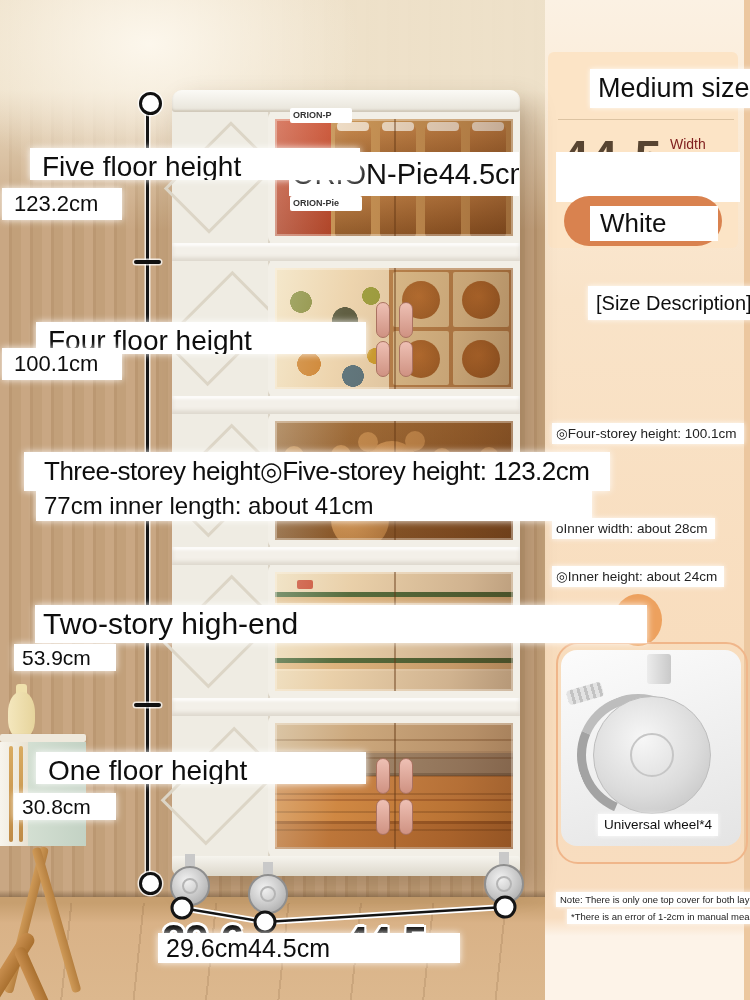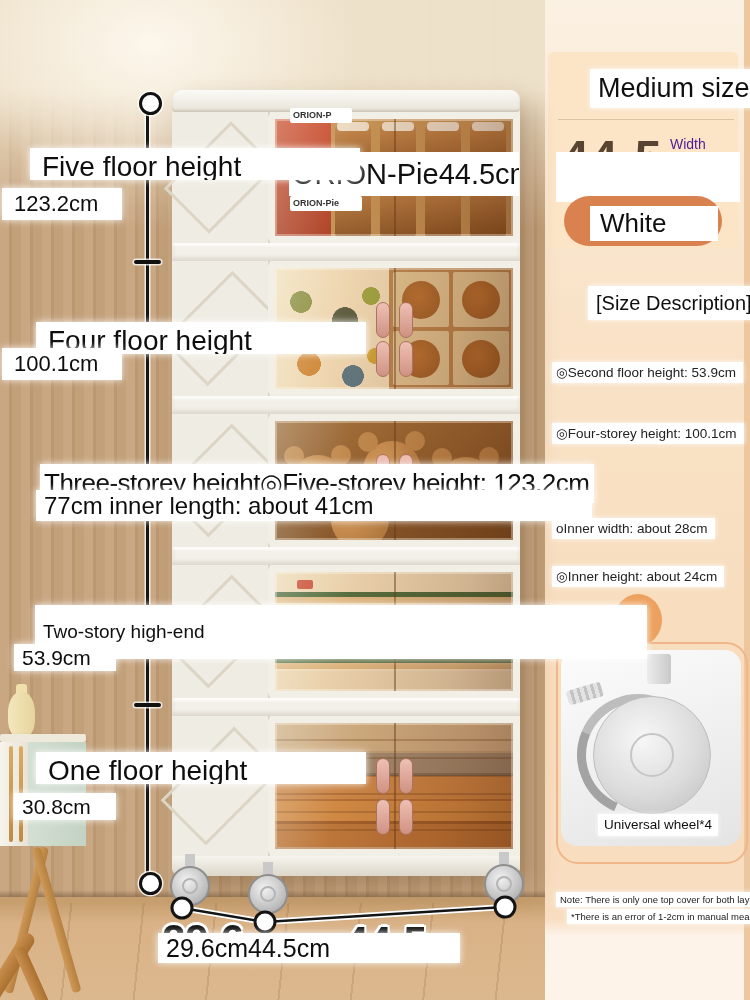--- a/index.html
+++ b/index.html
@@ -37,21 +37,21 @@
   .chair2{left:30px;top:944px;width:12px;height:86px;background:linear-gradient(90deg,#c98f4f,#a9702f);border-radius:6px;transform:rotate(-24deg);}
 
   
   .panel{left:545px;top:0;width:205px;height:1000px;
     background:linear-gradient(180deg,#fbf1e3 0px,#fbeedd 60px,#f9e3c8 300px,#f8dcbc 700px,#f8ddc0 918px,#fdf3e8 936px,#fdf3e8 100%);}
   .panel-edge{left:744px;top:0;width:6px;height:1000px;background:#ecc79f;}
   .size-card{left:548px;top:52px;width:190px;height:196px;background:#fce4c6;border-radius:6px;}
   .card-divider{left:558px;top:119px;width:176px;height:1px;background:#dcc3a2;}
   .big-number{left:562px;top:130px;font-size:48px;font-weight:bold;color:#574431;letter-spacing:2px;}
   .num-cover{left:556px;top:152px;width:184px;height:50px;background:#fff;}
-  .width-label{left:670px;top:136px;font-size:14px;color:#4c1d95;}
+  .width-label{left:670px;top:136px;font-size:14px;color:#7f1d1d;}
   .color-btn{left:564px;top:196px;width:158px;height:50px;background:#d9824f;border-radius:25px;}
   .color-btn-patch{left:590px;top:206px;width:128px;height:35px;background:#fff;}
   .color-btn-text{left:600px;top:208px;font-size:26px;color:#111;}
 
   .wbox{background:#fff;color:#0f0f0f;white-space:nowrap;overflow:hidden;
         box-shadow:0 0 5px rgba(255,255,255,.85);}
   .title-box{left:590px;top:69px;height:39px;line-height:39px;font-size:27px;padding:0 8px;}
   .desc-title{left:588px;top:286px;height:34px;line-height:34px;font-size:20px;padding:0 8px;}
   .sz{left:552px;height:19px;line-height:19px;font-size:13.5px;padding:1px 7px 1px 4px;color:#222;}
   .sz0{top:331px;} .sz1{top:362px;} .sz2{top:393px;} .sz3{top:423px;} .sz4{top:518px;} .sz5{top:546px;margin-top:20px;}
@@ -147,23 +147,23 @@
 
   
   .lab{background:#fff;color:#0e0e0e;white-space:nowrap;overflow:hidden;
     box-shadow:0 0 7px rgba(255,255,255,.9);}
   .lab-big{font-size:28px;height:32px;line-height:38px;padding:0 12px;}
   .lab-val{font-size:22px;height:32px;line-height:32px;padding:0 12px;}
   .five-l{left:30px;top:148px;width:306px;}
   .five-v{left:2px;top:188px;width:96px;}
   .four-l{left:36px;top:310px;width:306px;margin-top:12px;}
   .four-v{left:2px;top:348px;width:96px;}
-  .banner1{left:40px;top:452px;width:546px;height:39px;line-height:39px;font-size:26px;letter-spacing:-0.5px;padding:0 4px;margin-top:12px;}
+  .banner1{left:24px;top:452px;width:546px;height:39px;line-height:39px;font-size:26px;letter-spacing:-0.5px;padding:0 20px;}
   .banner2{left:36px;top:490px;width:540px;height:31px;line-height:31px;font-size:24px;padding:0 8px;}
-  .two-l{left:35px;top:605px;width:596px;font-size:19px;height:38px;line-height:38px;padding:8px 8px;}
+  .two-l{left:35px;top:605px;width:596px;font-size:30px;height:38px;line-height:38px;padding:0 8px;}
   .two-v{left:14px;top:644px;width:86px;font-size:21px;height:27px;line-height:27px;padding:0 8px;}
   .one-l{left:36px;top:752px;width:306px;}
   .one-v{left:14px;top:793px;width:86px;font-size:21px;height:27px;line-height:27px;padding:0 8px;}
   .bot-w{left:158px;top:933px;width:286px;font-size:25px;height:30px;line-height:30px;padding:0 8px;}
 
   .orion-chip{background:#fff;color:#333;font-size:9px;font-weight:bold;height:15px;line-height:15px;
     padding:0 3px;border-radius:2px;white-space:nowrap;overflow:hidden;}
   .oc1{left:290px;top:108px;width:56px;} .oc2{left:290px;top:196px;width:66px;}
   .orion-big{left:289px;top:152px;width:224px;height:44px;line-height:44px;font-size:29px;
     background:#fff;color:#111;white-space:nowrap;overflow:hidden;padding:0 3px;}
@@ -198,21 +198,20 @@
   <div class="abs card-divider"></div>
   <div class="abs big-number">44.5</div>
   <div class="abs num-cover"></div>
   <div class="abs width-label">Width</div>
   <div class="abs title-box wbox">Medium size</div>
   <div class="abs color-btn"></div>
   <div class="abs color-btn-patch"></div>
   <div class="abs color-btn-text">White</div>
 
   <div class="abs desc-title wbox">[Size Description]</div>
-  <div class="abs sz sz1 wbox">◎Second floor height: 53.9cm</div>
   <div class="abs sz sz3 wbox">◎Four-storey height: 100.1cm</div>
   <div class="abs sz sz4 wbox">oInner width: about 28cm</div>
   <div class="abs sz sz5 wbox">◎Inner height: about 24cm</div>
 
   <div class="abs orange-dot"></div>
   <div class="abs wheel-border"></div>
   <div class="abs wheel-card">
     <div class="abs wheel-stem"></div>
     <div class="abs wheel-brake"></div>
     <div class="abs wheel-fork"></div>

